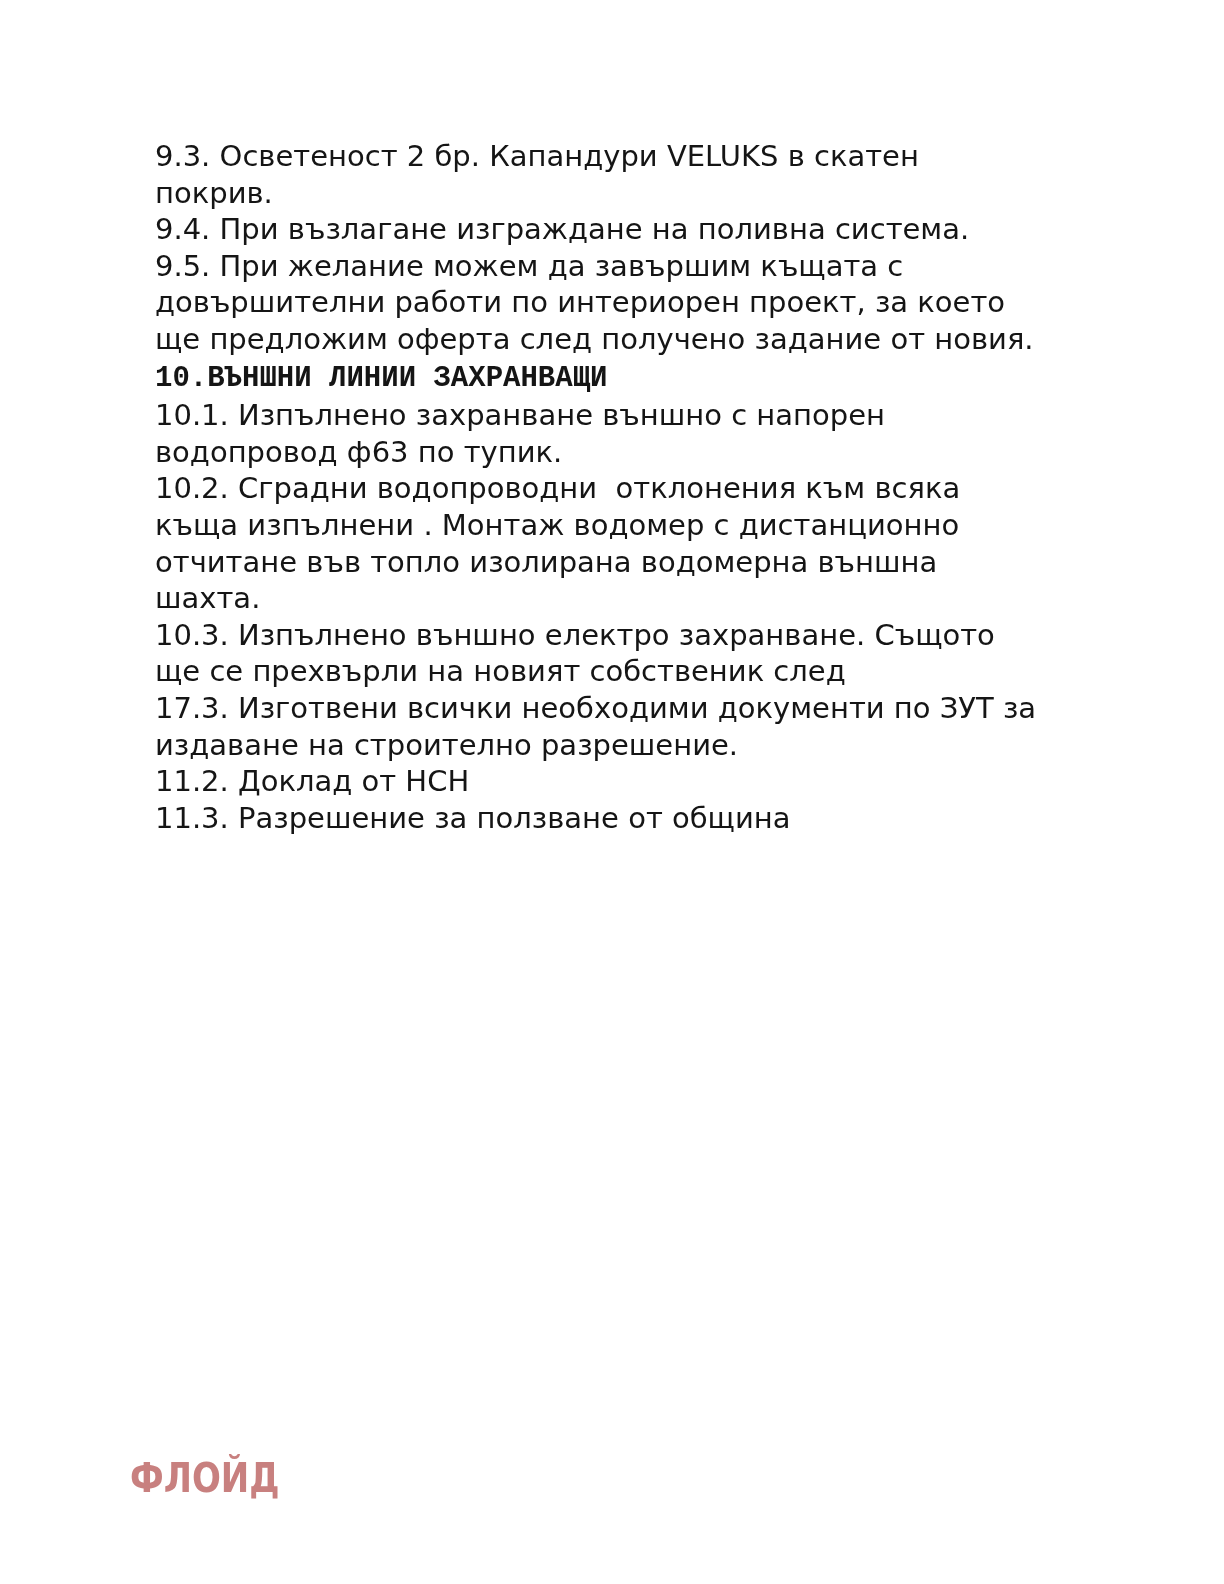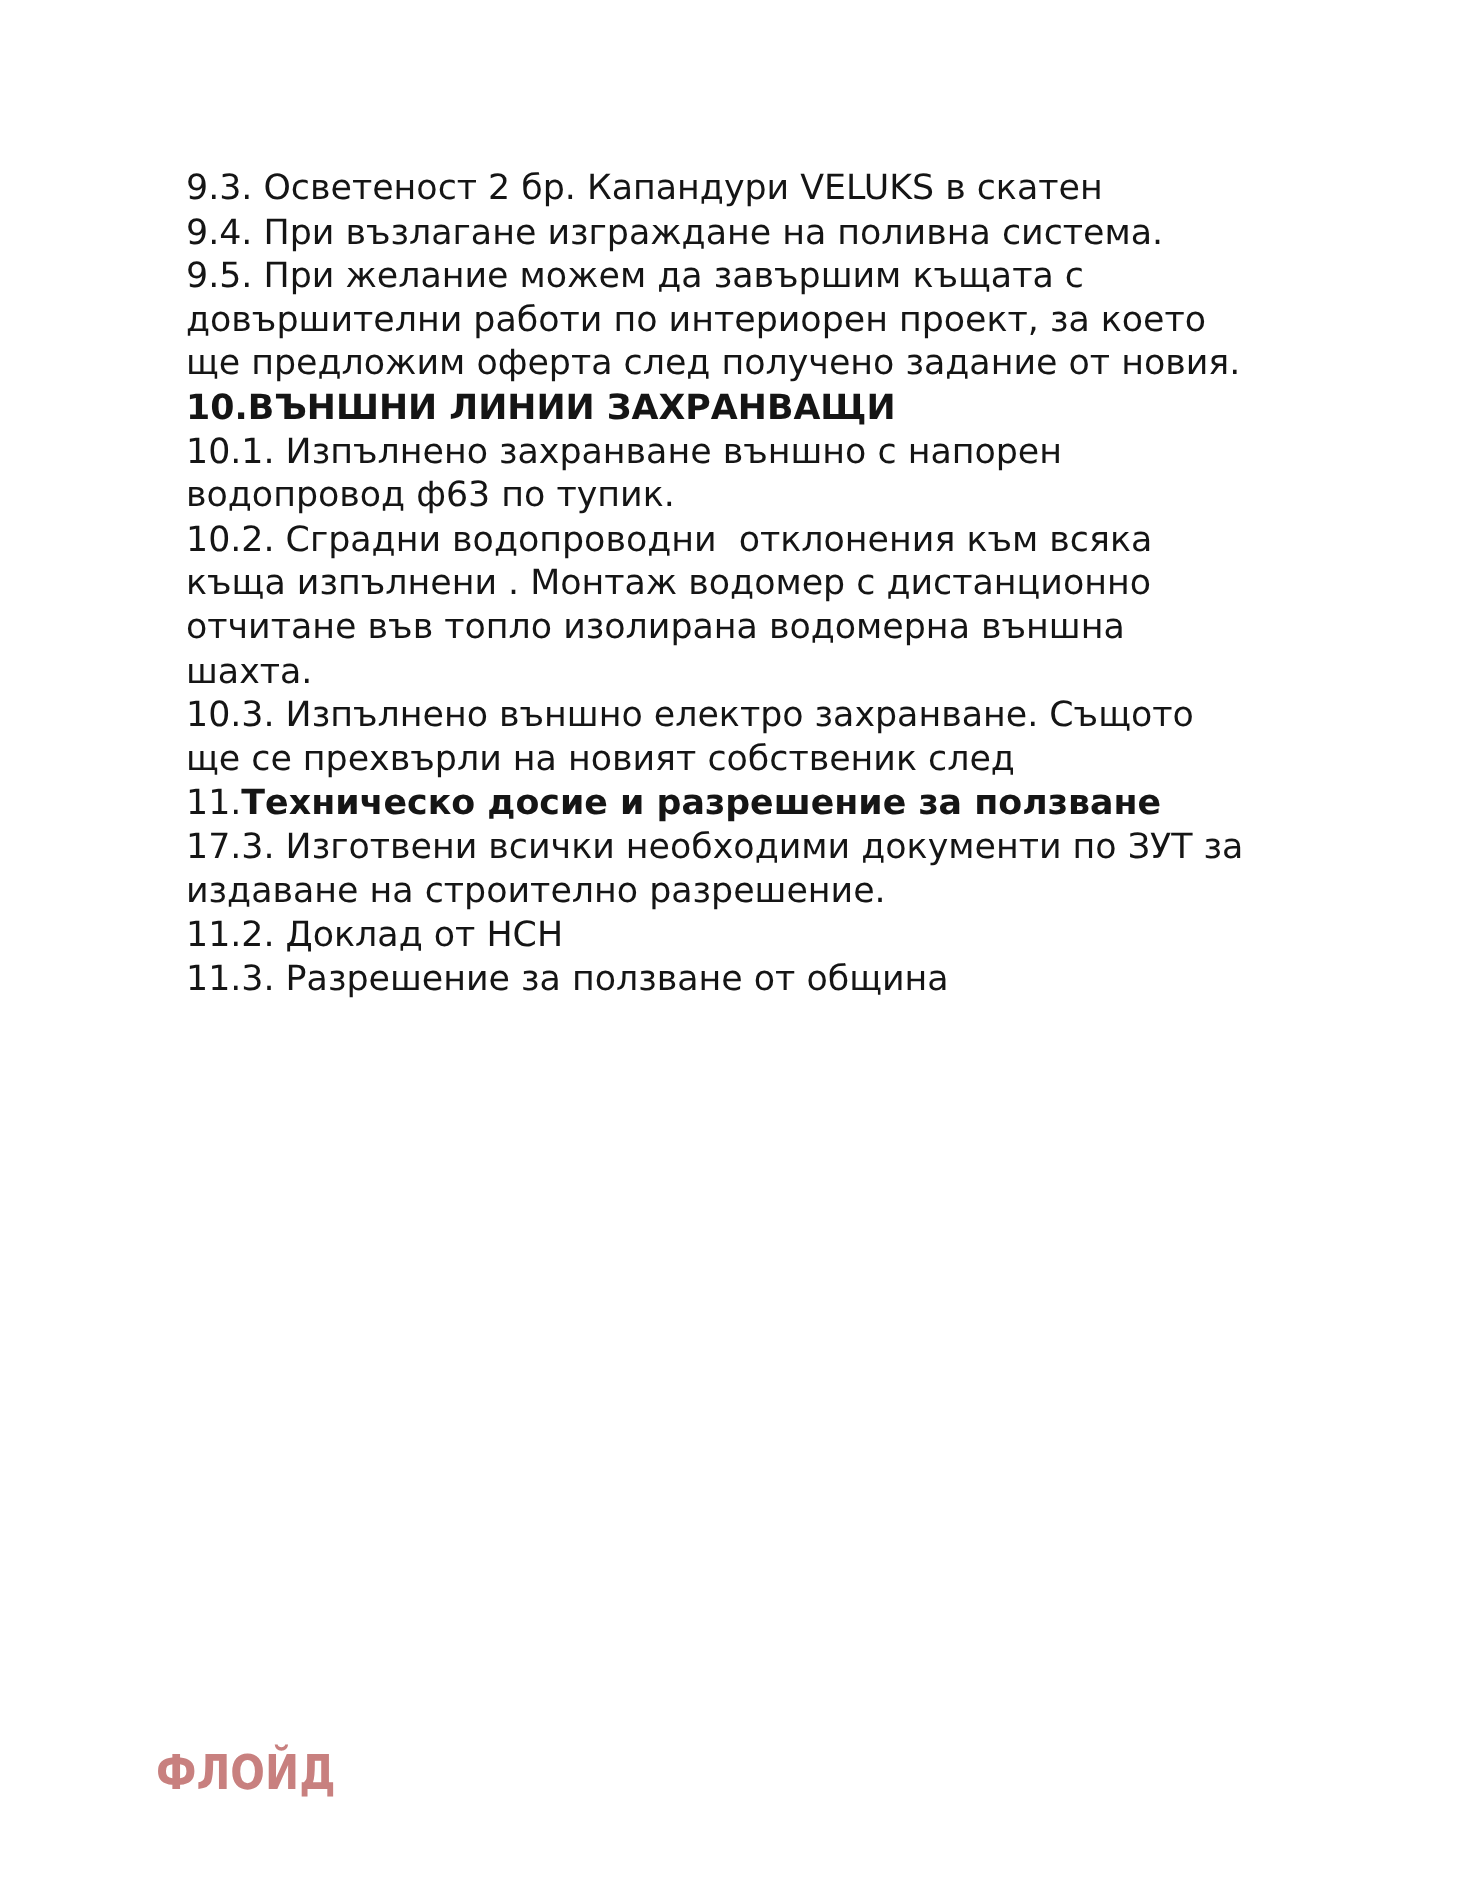--- a/index.html
+++ b/index.html
@@ -28,53 +28,54 @@
     width: 950px;
     font-size: 29px;
     line-height: 36.6px;
     color: #151515;
   }
   .doc-line {
     white-space: pre;
   }
   .doc-line .seg-bold {
     font-weight: bold;
+    font-family: Liberation Mono, monospace;
   }
   .brand-logo {
     position: absolute;
     left: 130px;
     top: 1458px;
     font-size: 40px;
     line-height: 1;
     font-weight: bold;
     letter-spacing: 0px;
     transform: scaleX(0.85);
     transform-origin: left center;
     white-space: pre;
   }
 </style>
 </head>
 <body style="background: rgb(255, 255, 255);">
 
 <div class="page">
   <div class="doc-text" id="doc-lines" style="color: rgb(21, 21, 21);">
       <div class="doc-line"><span class="seg-regular">9.3. Осветеност 2 бр. Капандури VELUKS в скатен</span></div>
+      <div class="doc-line"><span class="seg-regular">покрив.</span></div>
       <div class="doc-line"><span class="seg-regular">9.4. При възлагане изграждане на поливна система.</span></div>
       <div class="doc-line"><span class="seg-regular">9.5. При желание можем да завършим къщата с</span></div>
       <div class="doc-line"><span class="seg-regular">довършителни работи по интериорен проект, за което</span></div>
       <div class="doc-line"><span class="seg-regular">ще предложим оферта след получено задание от новия.</span></div>
       <div class="doc-line"><span class="seg-bold">10.ВЪНШНИ ЛИНИИ ЗАХРАНВАЩИ</span></div>
       <div class="doc-line"><span class="seg-regular">10.1. Изпълнено захранване външно с напорен</span></div>
       <div class="doc-line"><span class="seg-regular">водопровод ф63 по тупик.</span></div>
       <div class="doc-line"><span class="seg-regular">10.2. Сградни водопроводни  отклонения към всяка</span></div>
       <div class="doc-line"><span class="seg-regular">къща изпълнени . Монтаж водомер с дистанционно</span></div>
       <div class="doc-line"><span class="seg-regular">отчитане във топло изолирана водомерна външна</span></div>
       <div class="doc-line"><span class="seg-regular">шахта.</span></div>
       <div class="doc-line"><span class="seg-regular">10.3. Изпълнено външно електро захранване. Същото</span></div>
       <div class="doc-line"><span class="seg-regular">ще се прехвърли на новият собственик след</span></div>
-      <div class="doc-line"><span class="seg-regular">11.</span><span class="seg-bold">Техническо досие и разрешение за ползване</span></div>
       <div class="doc-line"><span class="seg-regular">17.3. Изготвени всички необходими документи по ЗУТ за</span></div>
       <div class="doc-line"><span class="seg-regular">издаване на строително разрешение.</span></div>
       <div class="doc-line"><span class="seg-regular">11.2. Доклад от НСН</span></div>
       <div class="doc-line"><span class="seg-regular">11.3. Разрешение за ползване от община</span></div>
     </div>
   <div class="brand-logo" style="color: rgb(200, 128, 127);">ФЛОЙД</div>
 </div>
 
 </body></html>

